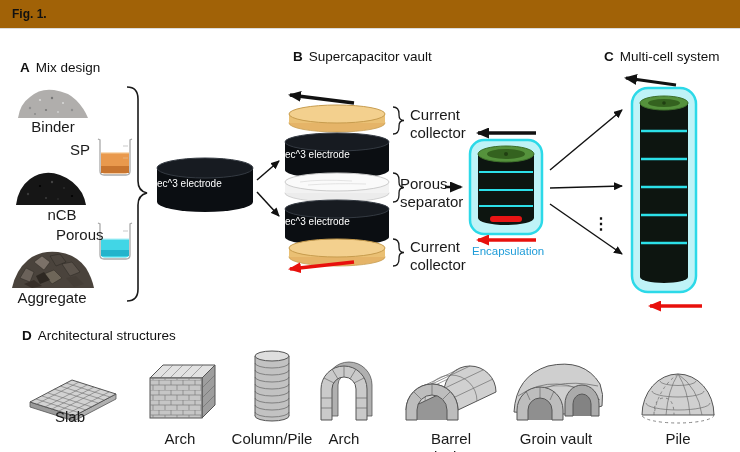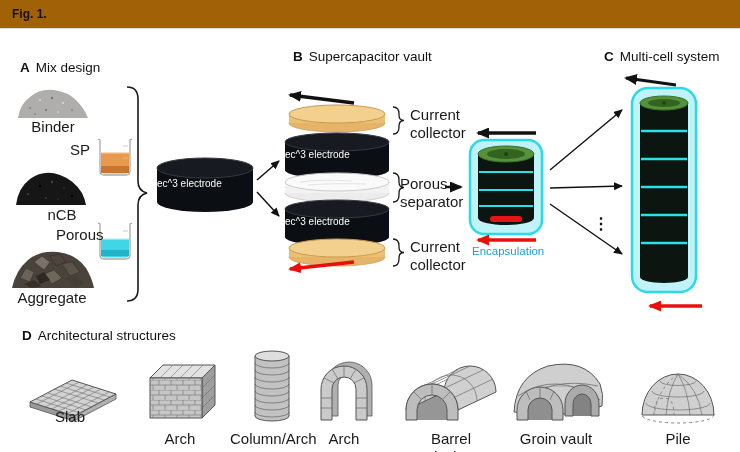--- a/index.html
+++ b/index.html
@@ -263,17 +263,17 @@
 <span class="t" style="left:400px;top:175px;width:70px">Porous separator</span>
 <span class="t" style="left:410px;top:238px;width:70px">Current collector</span>
 <span class="t enc" style="left:472px;top:245px;width:110px">Encapsulation</span>
 
 <span class="ptitle" style="left:604px;top:49px"><b>C</b><span>Multi-cell system</span></span>
 <span class="t dots" style="left:593px;top:216px">⋮</span>
 
 <span class="ptitle" style="left:22px;top:328px"><b>D</b><span>Architectural structures</span></span>
 <span class="t center" style="left:36px;top:408px;width:68px">Slab</span>
 <span class="t center" style="left:148px;top:430px;width:64px">Arch</span>
-<span class="t center" style="left:230px;top:430px;width:84px">Column/Arch</span>
+<span class="t center" style="left:230px;top:430px;width:84px">Column/Pile</span>
 <span class="t center" style="left:312px;top:430px;width:64px">Arch</span>
 <span class="t center" style="left:407px;top:430px;width:88px">Barrel design</span>
 <span class="t center" style="left:512px;top:430px;width:88px">Groin vault</span>
 <span class="t center" style="left:646px;top:430px;width:64px">Pile</span>
 
 </body></html>

